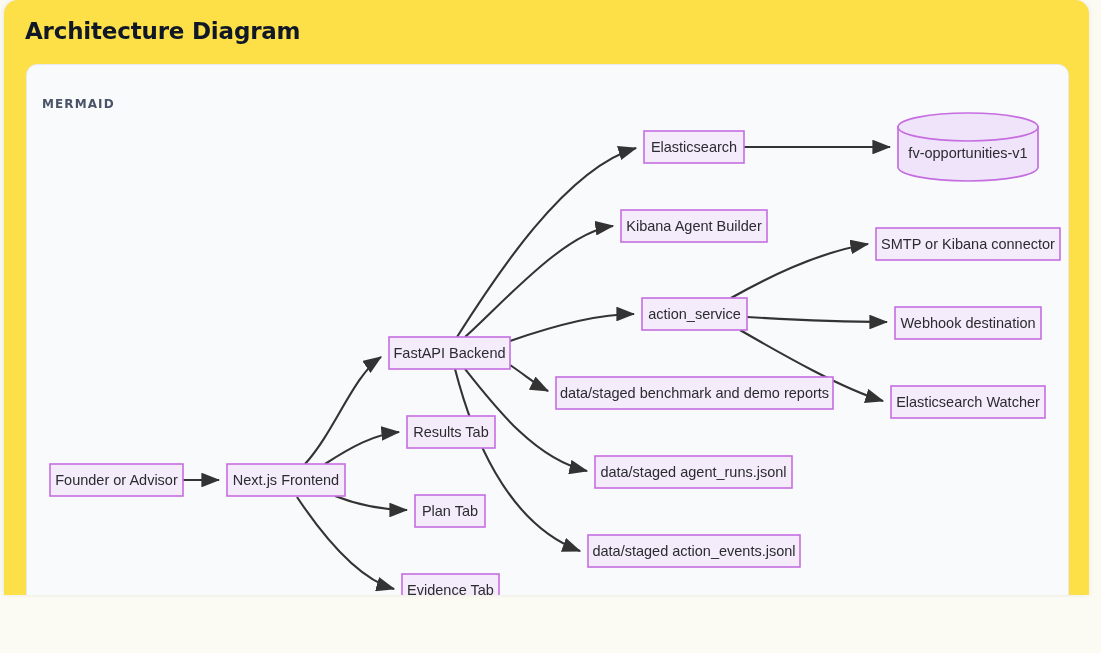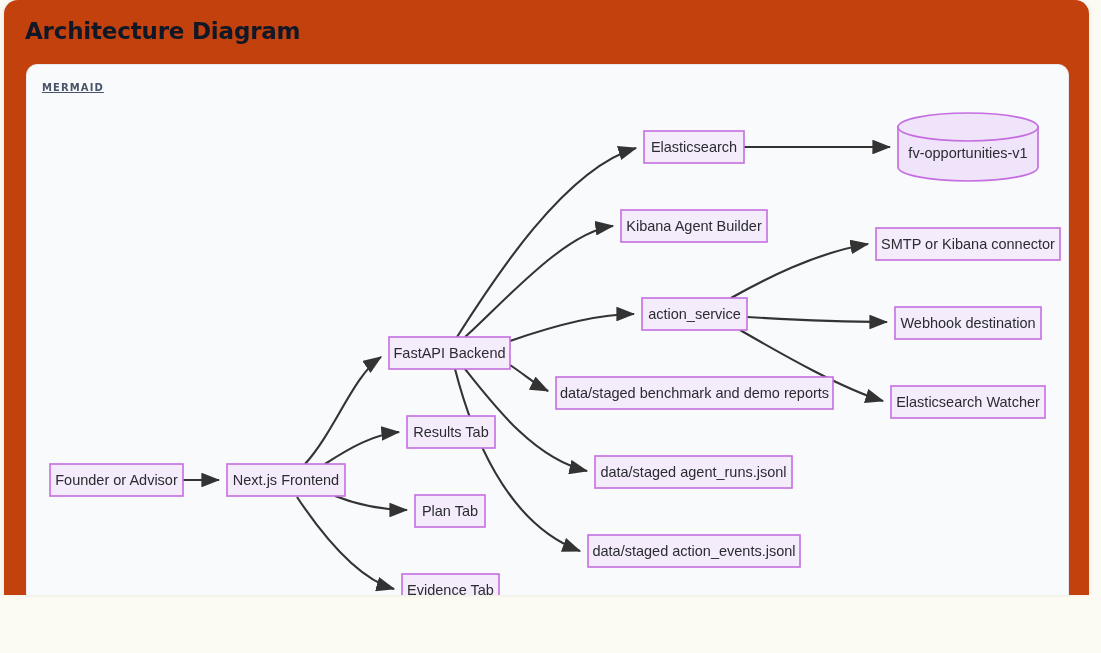--- a/index.html
+++ b/index.html
@@ -8,21 +8,21 @@
     margin: 0; padding: 0;
     width: 1101px; height: 653px;
     overflow: hidden;
     background: #fbfaf3;
     font-family: "Liberation Sans", sans-serif;
   }
   #page {
     position: absolute;
     left: 4px; top: 0;
     width: 1085px; height: 595px;
-    background: #c2410c;
+    background: #fde047;
     border-top-left-radius: 14px;
     border-top-right-radius: 14px;
     box-shadow: -2px 0 4px rgba(15,23,42,0.05), 2px 0 4px rgba(15,23,42,0.04);
     overflow: hidden;
   }
   #page-title {
     position: absolute;
     left: 21px; top: 18px;
     font-size: 23px;
     font-weight: 800;
@@ -35,27 +35,26 @@
     position: absolute;
     left: 22px; top: 64px;
     width: 1043px; height: 562px;
     background: #f9fafc;
     border: 1px solid #e6e9ef;
     border-radius: 11px;
     overflow: hidden;
   }
   #mermaid-label {
     position: absolute;
-    left: 15px; top: 17px;
-    font-size: 10px;
+    left: 15px; top: 32px;
+    font-size: 12px;
     font-weight: bold;
     letter-spacing: 1.1px;
     color: #4a5468;
     font-family: "DejaVu Sans", sans-serif;
-    text-decoration: underline;
   }
   #flow-svg { position: absolute; left: 0; top: 0; }
   .edge-path {
     fill: none;
     stroke: #333333;
     stroke-width: 2.1px;
   }
   .node-box {
     fill: #f4ecfb;
     stroke: #c56ee0;

